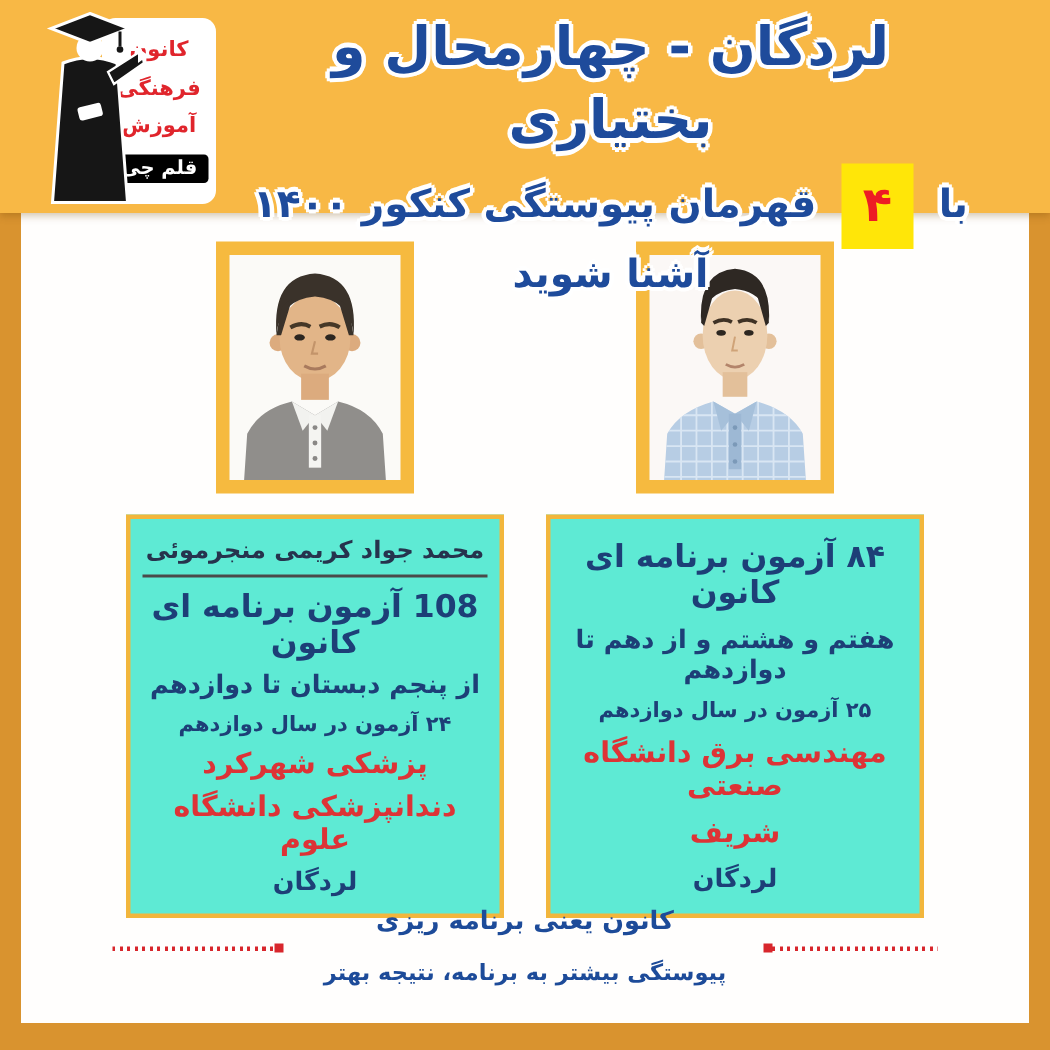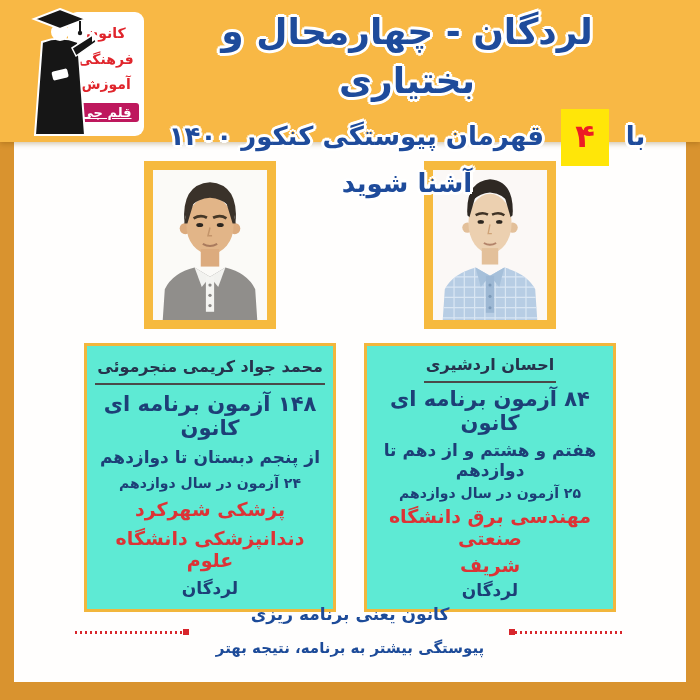--- a/index.html
+++ b/index.html
@@ -19,22 +19,22 @@
   .numbox{display:inline-block;background:#ffe608;color:#ed1c24;font-size:32px;font-weight:bold;
           padding:1px 12px 4px;margin:0 10px;vertical-align:middle;text-shadow:none;
           box-shadow:0 0 0 2px #ffe608;}
 
   
   .logo{position:absolute;left:28px;top:8px;width:114px;height:132px;}
   .logo-panel{position:absolute;right:0;top:6px;width:72px;height:120px;background:#fff;
               border-radius:7px;display:flex;flex-direction:column;align-items:center;
               justify-content:space-evenly;box-shadow:0 0 0 2px #fff;}
   .logo-word{color:#e0252c;font-size:14px;font-weight:bold;line-height:1;}
-  .logo-badge{background:#be185d;color:#fff;font-size:13px;font-weight:bold;
-              padding:3px 7px;border-radius:3px;line-height:1;text-decoration:underline;}
+  .logo-badge{background:#000000;color:#fff;font-size:13px;font-weight:bold;
+              padding:3px 7px;border-radius:3px;line-height:1;}
   .logo-figure{position:absolute;left:0;top:0;width:70px;height:132px;z-index:2;}
 
   
   .content{position:absolute;top:142px;left:14px;right:14px;bottom:18px;background:#fffefd;}
   .cols{position:absolute;top:0;left:70px;right:70px;display:flex;gap:28px;}
   .col{flex:1;min-width:0;}
 
   .photo-frame{width:114px;height:150px;background:#f6ba3f;padding:9px;margin:19px auto 0;}
   .photo-frame svg{display:block;width:114px;height:150px;background:#fbfaf7;}
 
@@ -121,21 +121,21 @@
             <path d="M40 95 L55 104 L47 114 Z" fill="#f2f2ef"></path>
             <path d="M70 95 L55 104 L63 114 Z" fill="#f2f2ef"></path>
             <rect x="51" y="104" width="8" height="34" fill="#f4f4f1"></rect>
             <circle cx="55" cy="112" r="1.6" fill="#8a8886"></circle>
             <circle cx="55" cy="122" r="1.6" fill="#8a8886"></circle>
             <circle cx="55" cy="132" r="1.6" fill="#8a8886"></circle>
           </svg>
         </div>
         <section class="card" dir="rtl">
           <div class="name"><span>محمد جواد کریمی منجرموئی</span></div>
-          <div class="tests">۱۴۸ آزمون برنامه ای کانون</div>
+          <div class="tests">108 آزمون برنامه ای کانون</div>
           <div class="range">از پنجم دبستان تا دوازدهم</div>
           <div class="y12">۲۴ آزمون در سال دوازدهم</div>
           <div class="major">پزشکی شهرکرد</div>
           <div class="major">دندانپزشکی دانشگاه علوم</div>
           <div class="city">لردگان</div>
         </section>
       </div>
 
       <div class="col">
         <div class="photo-frame">
@@ -166,21 +166,20 @@
             </g>
             <path d="M41 95 L55 103 L46 114 Z" fill="#a6c0da"></path>
             <path d="M69 95 L55 103 L64 114 Z" fill="#a6c0da"></path>
             <rect x="51" y="103" width="8" height="36" fill="#9db8d4"></rect>
             <circle cx="55" cy="112" r="1.5" fill="#7b99b8"></circle>
             <circle cx="55" cy="123" r="1.5" fill="#7b99b8"></circle>
             <circle cx="55" cy="134" r="1.5" fill="#7b99b8"></circle>
           </svg>
         </div>
         <section class="card" dir="rtl">
-          <div class="name"><span>احسان اردشیری</span></div>
           <div class="tests">۸۴ آزمون برنامه ای کانون</div>
           <div class="range">هفتم و هشتم و از دهم تا دوازدهم</div>
           <div class="y12">۲۵ آزمون در سال دوازدهم</div>
           <div class="major">مهندسی برق دانشگاه صنعتی</div>
           <div class="major">شریف</div>
           <div class="city">لردگان</div>
         </section>
       </div>
     </div>
 

